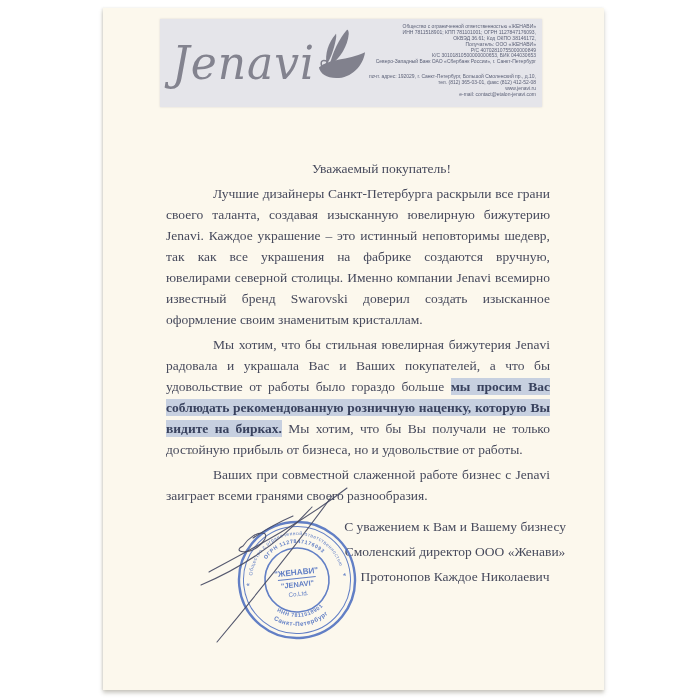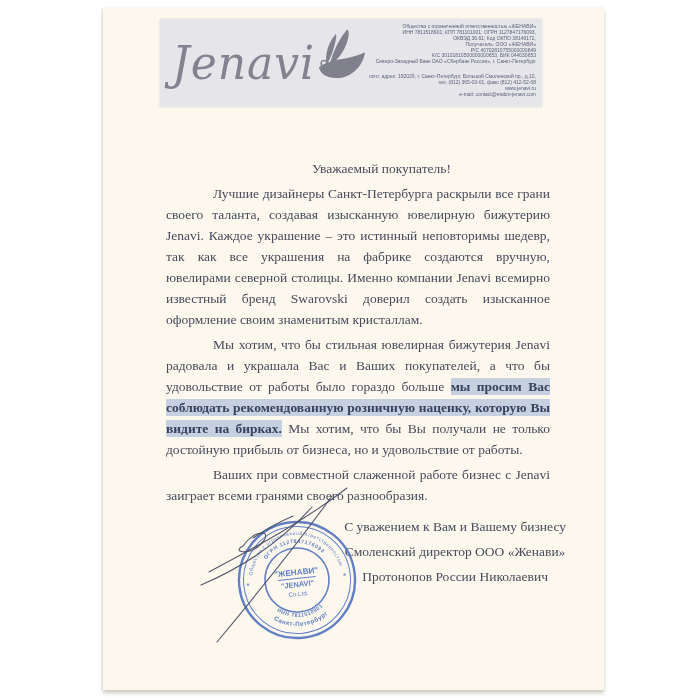--- a/index.html
+++ b/index.html
@@ -77,21 +77,21 @@
     <div class="letter-body">
       <p class="salutation">Уважаемый покупатель!</p>
       <p><span>Лучшие дизайнеры Санкт-Петербурга раскрыли все грани своего таланта, создавая изысканную ювелирную бижутерию Jenavi. Каждое украшение – это истинный неповторимы шедевр, так как все украшения на фабрике создаются вручную, ювелирами северной столицы. Именно компании Jenavi всемирно известный бренд Swarovski доверил создать изысканное оформление своим знаменитым кристаллам.</span></p>
       <p><span>Мы хотим, что бы стильная ювелирная бижутерия Jenavi радовала и украшала Вас и Ваших покупателей, а что бы удовольствие от работы было гораздо больше </span><span class="hl" id="hl-span" style="background-color: rgb(199, 208, 224);">мы просим Вас соблюдать рекомендованную розничную наценку, которую Вы видите на бирках.</span><span> Мы хотим, что бы Вы получали не только достойную прибыль от бизнеса, но и удовольствие от работы.</span></p>
       <p><span>Ваших при совместной слаженной работе бизнес с Jenavi заиграет всеми гранями своего разнообразия.</span></p>
     </div>
 
     <div class="closing">
       <div>С уважением к Вам и Вашему бизнесу</div>
       <div>Смоленский директор ООО «Женави»</div>
-      <div>Протонопов России Николаевич</div>
+      <div>Протонопов Каждое Николаевич</div>
     </div>
 
     <svg class="stamp" width="124" height="124" viewBox="0 0 124 124">
       <defs>
         <path id="arcTopOuter" d="M 17,62 A 45,45 0 1 1 107,62"></path>
         <path id="arcTopInner" d="M 25,62 A 37,37 0 1 1 99,62"></path>
         <path id="arcBotInner" d="M 25,62 A 37,37 0 0 0 99,62"></path>
         <path id="arcBotOuter" d="M 16,62 A 46,46 0 0 0 108,62"></path>
       </defs>
       <circle class="rings" cx="62" cy="62" r="58" stroke-width="2.4"></circle>

